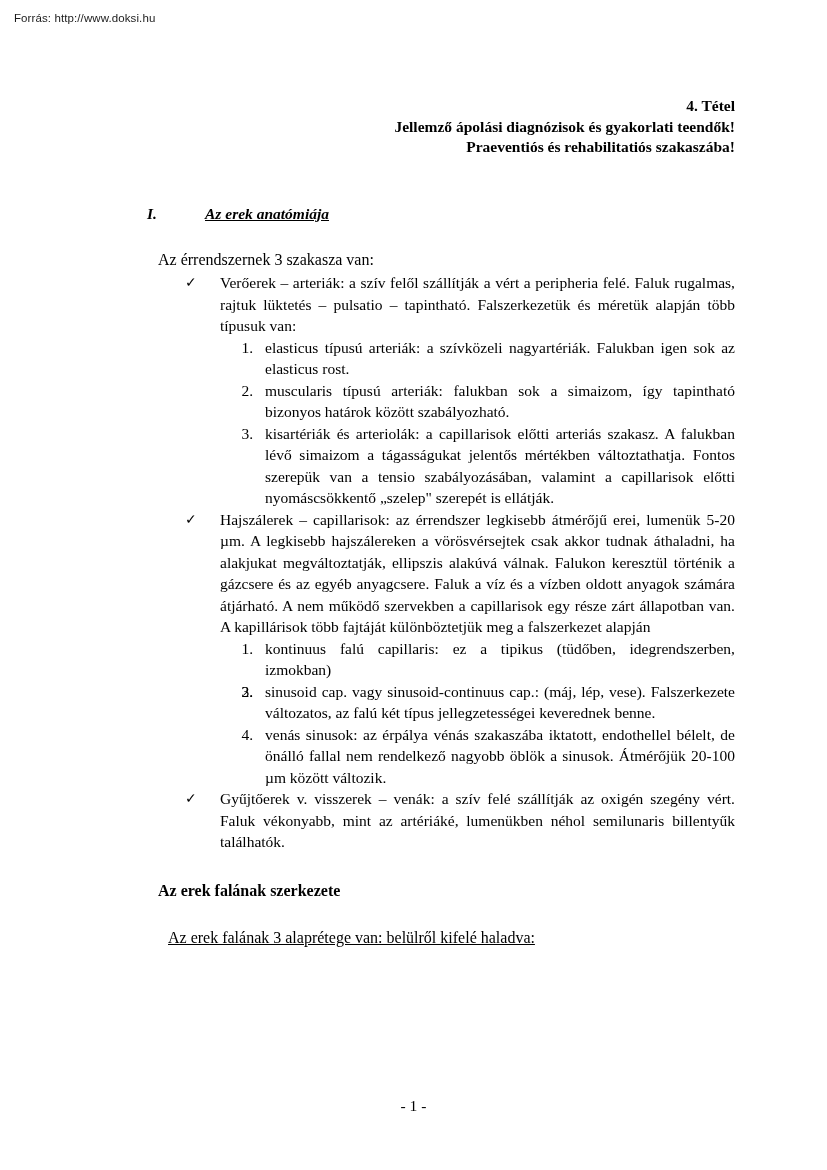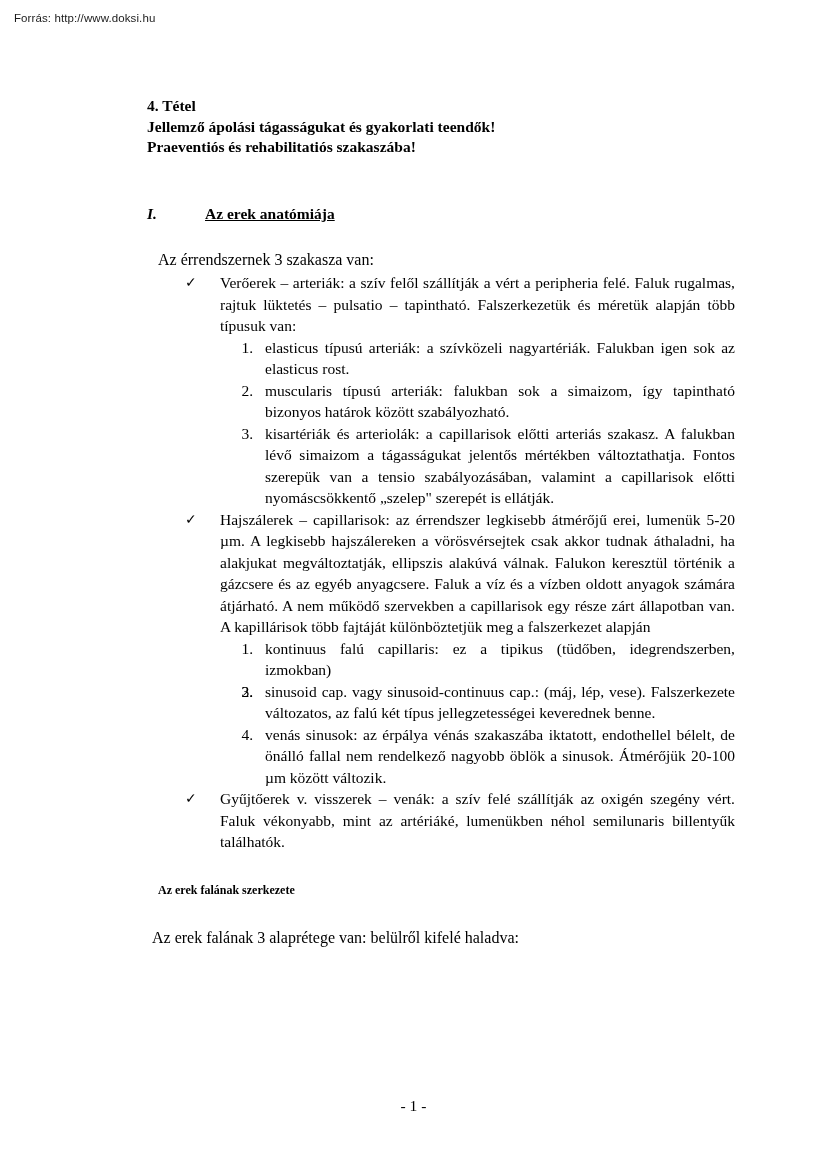--- a/index.html
+++ b/index.html
@@ -38,21 +38,21 @@
   }
   .content {
     position: absolute;
     left: 147px;
     top: 96px;
     width: 588px;
   }
 
   
   .title-block {
-    text-align: left;
+    text-align: right;
     font-weight: bold;
     font-size: 15.5px;
     line-height: 20.5px;
   }
   .title-line-1 { margin-bottom: 0; }
 
   
   .roman-section {
     margin-top: 47px;
     display: flex;
@@ -60,20 +60,21 @@
   }
   .roman-num {
     width: 58px;
     flex: 0 0 58px;
     font-weight: bold;
     font-style: italic;
     font-size: 15.5px;
   }
   .roman-title {
     font-weight: bold;
+    font-style: italic;
     font-size: 15.5px;
     text-decoration: underline;
   }
 
   
   .para {
     font-size: 16px;
     line-height: 21.5px;
     text-align: justify;
   }
@@ -129,27 +130,28 @@
     line-height: 21.5px;
   }
 
   
   .sp-before-sub { margin-top: 0; }
 
   
   .sub-heading {
     margin-top: 27px;
     margin-left: 11px;
-    font-size: 12px;
+    font-size: 16px;
     font-weight: bold;
     line-height: 21.5px;
   }
   .closing-para {
     margin-top: 26px;
-    margin-left: 5px;
+    margin-left: 21px;
+    text-decoration: underline;
   }
 
   
   .footer {
     position: absolute;
     left: 0;
     top: 1097px;
     width: 827px;
     text-align: center;
     font-size: 15.5px;
@@ -159,21 +161,21 @@
 <body>
 
 <div class="page">
 
   <div class="source-header">Forrás: http://www.doksi.hu</div>
 
   <div class="content">
 
     <div class="title-block">
       <div class="title-line-1">4. Tétel</div>
-      <div>Jellemző ápolási tágasságukat és gyakorlati teendők!</div>
+      <div>Jellemző ápolási diagnózisok és gyakorlati teendők!</div>
       <div>Praeventiós és rehabilitatiós szakaszába!</div>
     </div>
 
     <div class="roman-section">
       <span class="roman-num">I.</span>
       <span class="roman-title">Az erek anatómiája</span>
     </div>
 
     <div class="para lead-para">Az érrendszernek 3 szakasza van:</div>
 

